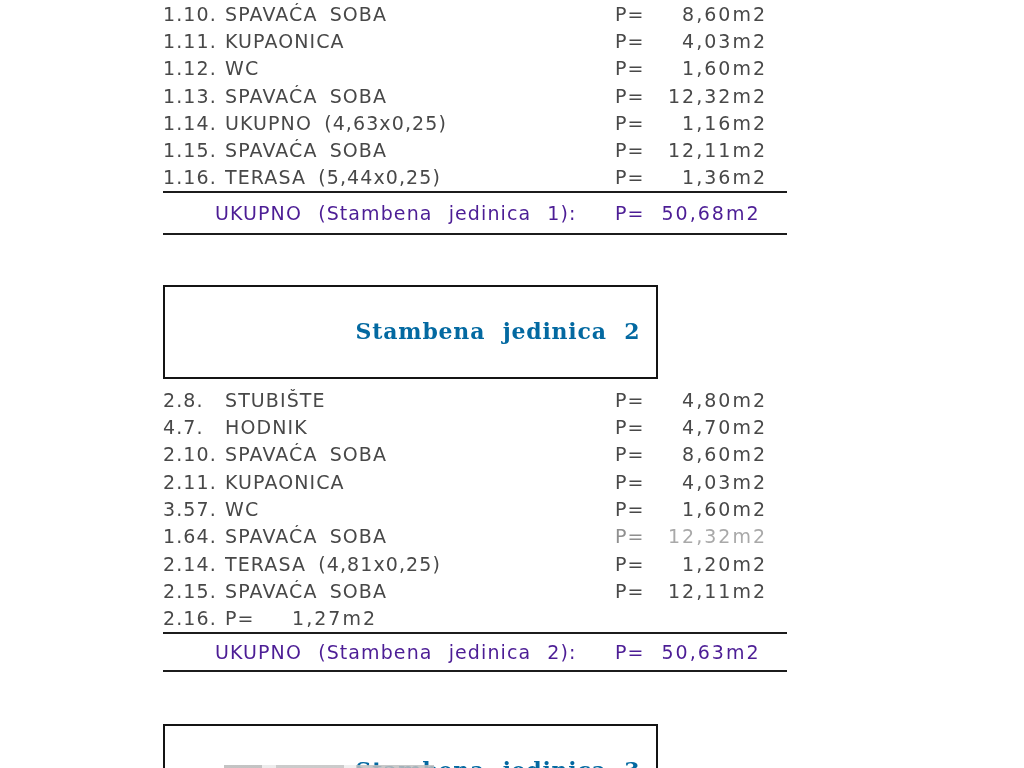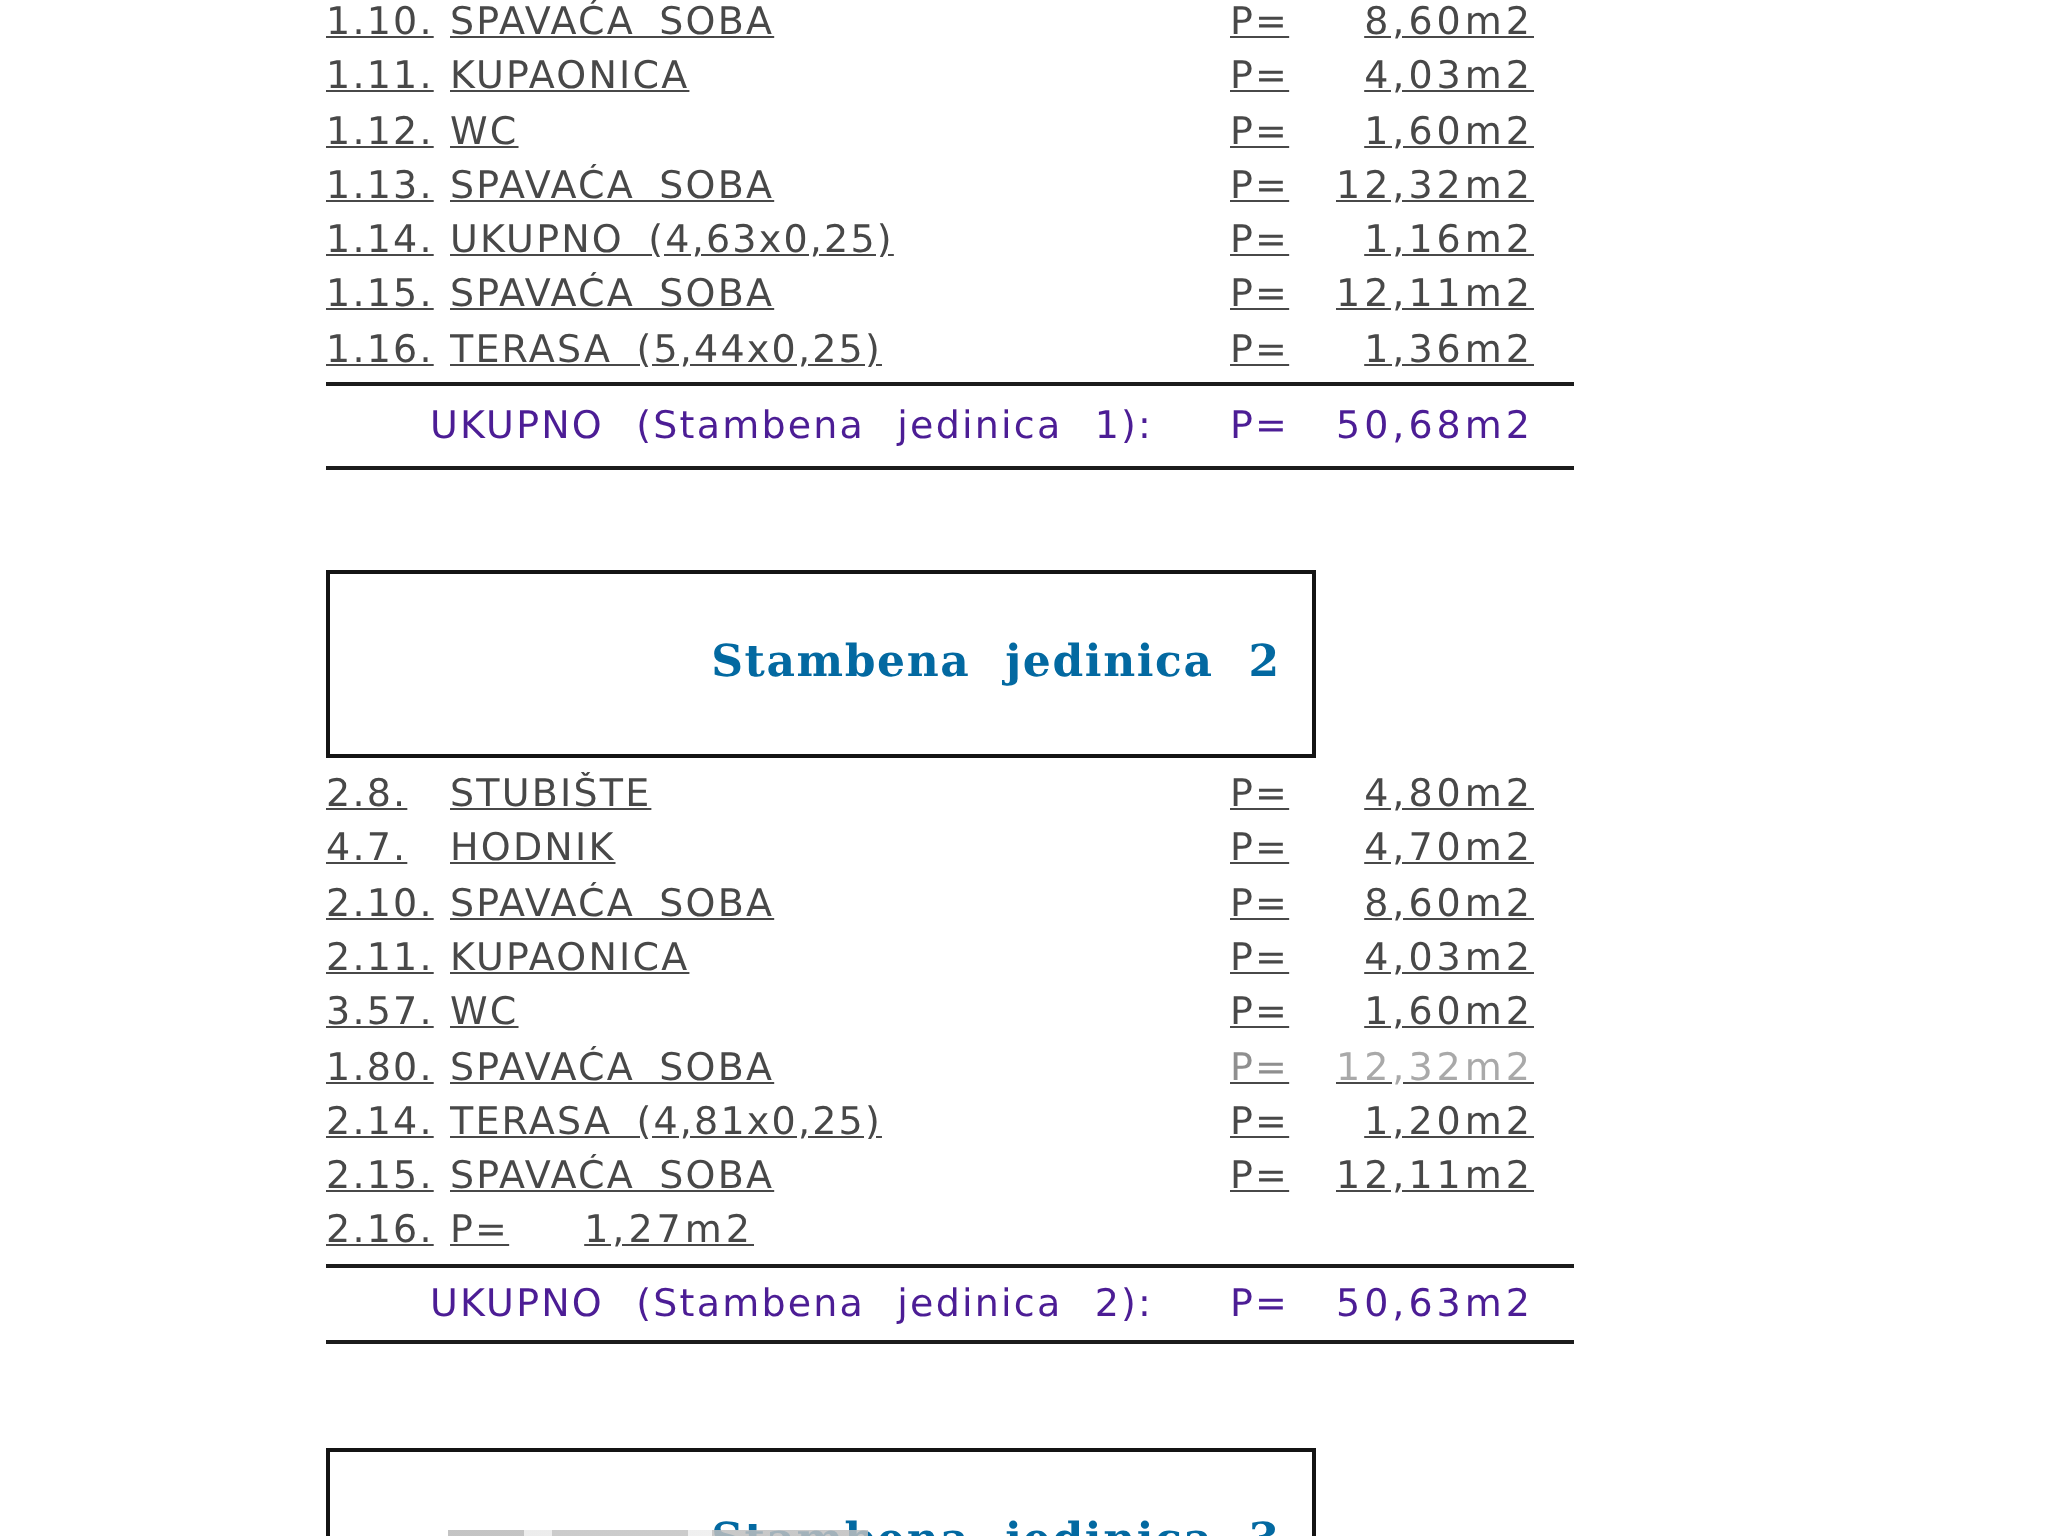--- a/index.html
+++ b/index.html
@@ -7,29 +7,28 @@
     width: 1024px; height: 768px;
     background: #ffffff;
     overflow: hidden;
     font-family: "DejaVu Sans", sans-serif;
   }
   .page { position: relative; width: 1024px; height: 768px; background: #ffffff; }
   .content { position: absolute; left: 163px; top: 0; width: 624px; }
 
   
   .row {
-    display: flex; 
+    display: flex; align-items: center;
     height: 27.3px;
     padding-right: 20px;
     font-size: 19px;
     color: #484848;
     letter-spacing: 1.1px;
     word-spacing: 5px;
     white-space: pre;
-    text-decoration: underline;
   }
   .c-num   { width: 62px; flex: none; }
   .c-label { flex: 1; overflow: hidden; }
   .c-sym   { width: 40px; flex: none; }
   .c-val   { width: 112px; flex: none; text-align: right; letter-spacing: 2px; }
   .row.faded .c-val { color: #a9a9a9; }
   .row.faded .c-sym { color: #8f8f8f; }
 
   
   .rule { height: 2px; background: #1c1c1c; }
@@ -41,21 +40,21 @@
     padding-right: 20px;
     font-size: 19px;
     color: #4c1d95;
     letter-spacing: 1.1px;
     word-spacing: 9px;
     white-space: pre;
   }
   .sec-2 .total-row { height: 36px; }
   .t-label { flex: 1; padding-left: 52px; }
   .t-sym   { width: 40px; flex: none; }
-  .t-val   { width: 112px; flex: none; text-align: right; letter-spacing: 2px; }
+  .t-val   { width: 112px; flex: none; text-align: center; letter-spacing: 2px; }
 
   
   .title-wrap { margin: 50px 0 7px 0; }
   .sec-3 .title-wrap { margin-top: 52px; margin-bottom: 5px; }
   .unit-title-box {
     display: inline-block;
     border: 2px solid #141414;
     padding: 2px 16px 4px 16px;
     font-family: "DejaVu Serif", serif;
     font-weight: bold;
@@ -110,21 +109,21 @@
         <div class="unit-title-box">
           <span>Stambena jedinica 2</span>
         </div>
       </div>
       <div class="rows">
           <div class="row"><span class="c-num">2.8.</span><span class="c-label">STUBIŠTE</span><span class="c-sym">P=</span><span class="c-val">4,80m2</span></div>
           <div class="row"><span class="c-num">4.7.</span><span class="c-label">HODNIK</span><span class="c-sym">P=</span><span class="c-val">4,70m2</span></div>
           <div class="row"><span class="c-num">2.10.</span><span class="c-label">SPAVAĆA SOBA</span><span class="c-sym">P=</span><span class="c-val">8,60m2</span></div>
           <div class="row"><span class="c-num">2.11.</span><span class="c-label">KUPAONICA</span><span class="c-sym">P=</span><span class="c-val">4,03m2</span></div>
           <div class="row"><span class="c-num">3.57.</span><span class="c-label">WC</span><span class="c-sym">P=</span><span class="c-val">1,60m2</span></div>
-          <div class="row faded"><span class="c-num">1.80.</span><span class="c-label">SPAVAĆA SOBA</span><span class="c-sym">P=</span><span class="c-val">12,32m2</span></div>
+          <div class="row faded"><span class="c-num">1.64.</span><span class="c-label">SPAVAĆA SOBA</span><span class="c-sym">P=</span><span class="c-val">12,32m2</span></div>
           <div class="row"><span class="c-num">2.14.</span><span class="c-label">TERASA (4,81x0,25)</span><span class="c-sym">P=</span><span class="c-val">1,20m2</span></div>
           <div class="row"><span class="c-num">2.15.</span><span class="c-label">SPAVAĆA SOBA</span><span class="c-sym">P=</span><span class="c-val">12,11m2</span></div>
           <div class="row"><span class="c-num">2.16.</span><span class="c-sym">P=</span><span class="c-val">1,27m2</span></div>
         </div>
       <div class="total-block">
         <div class="rule"></div>
         <div class="total-row">
           <span class="t-label">UKUPNO (Stambena jedinica 2):</span>
           <span class="t-sym">P=</span>
           <span class="t-val">50,63m2</span>

